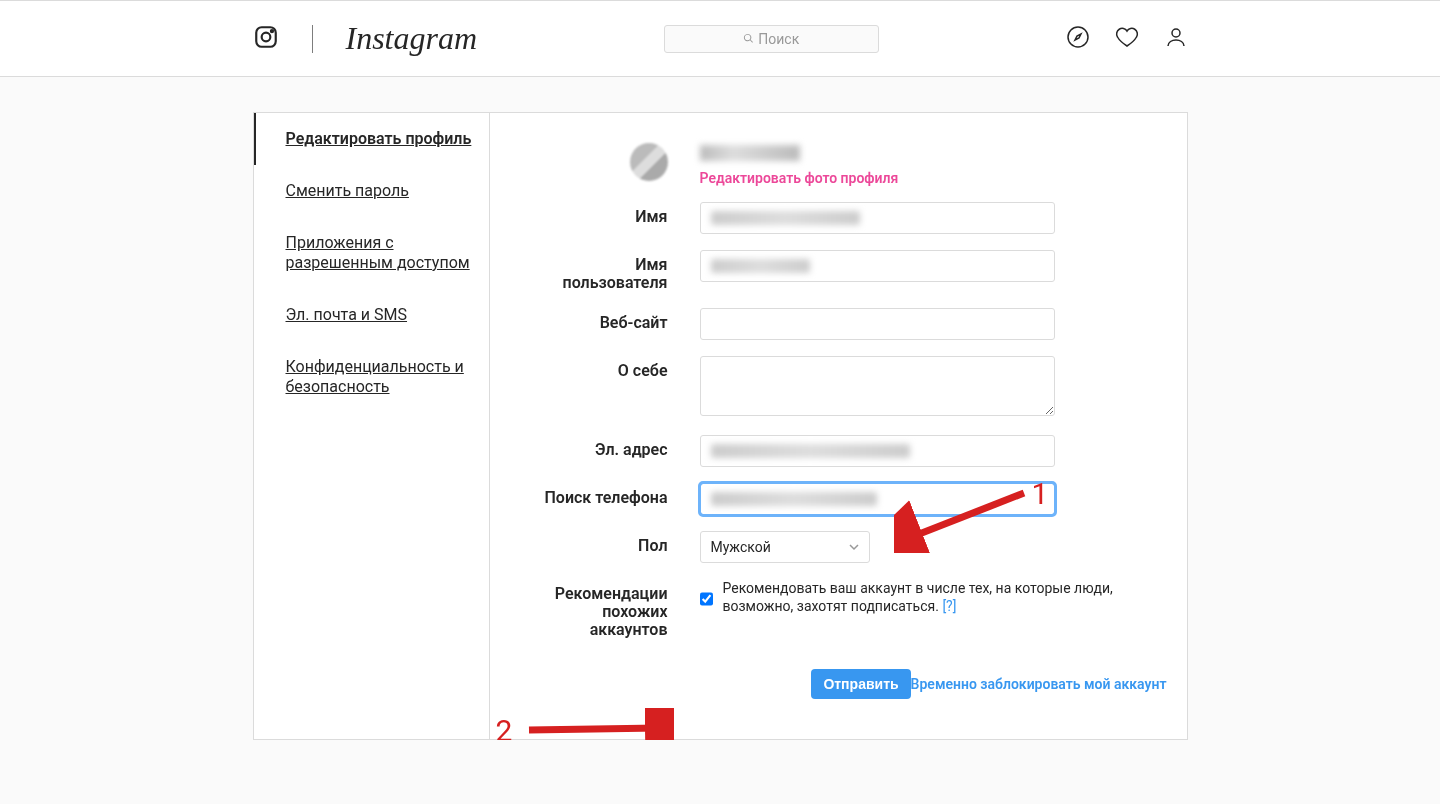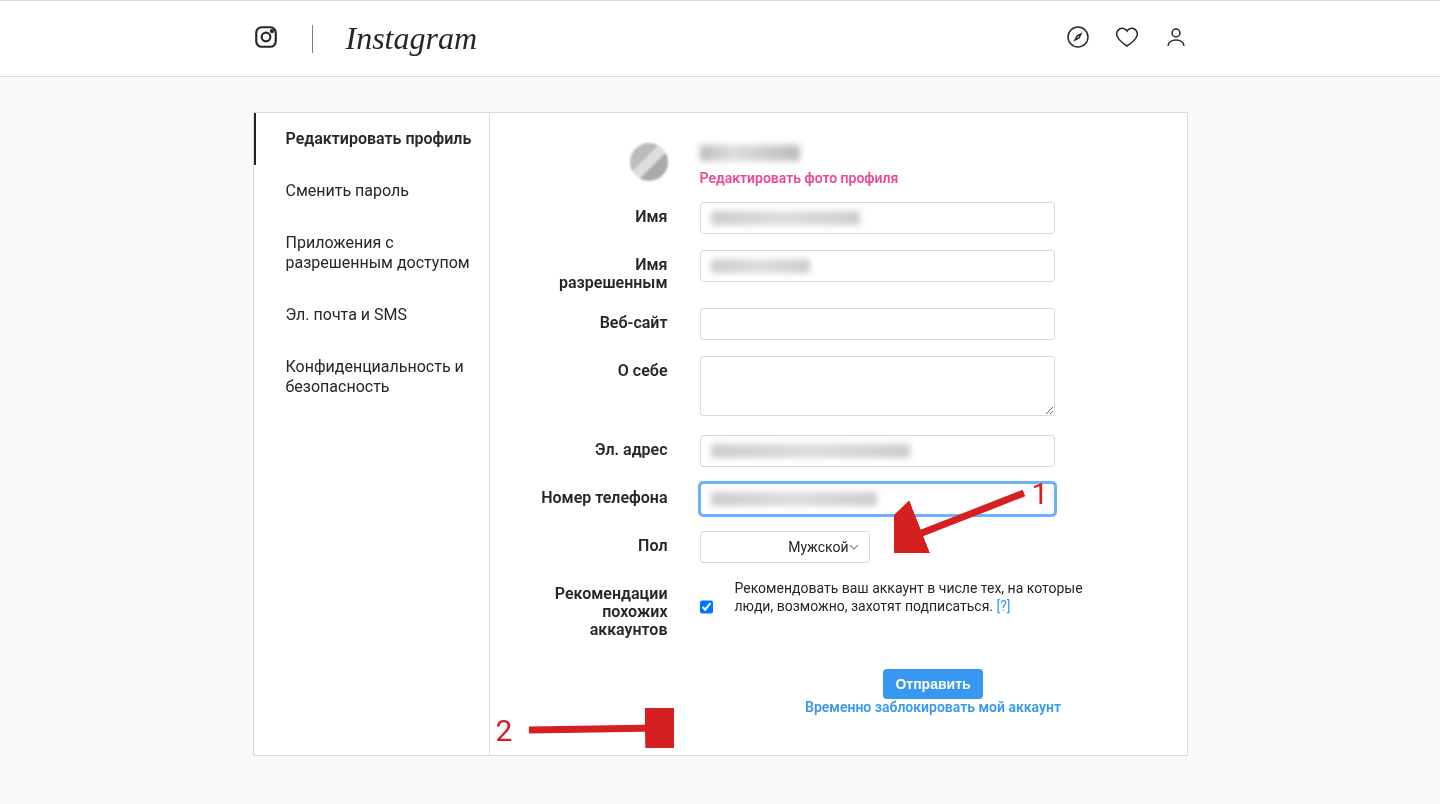--- a/index.html
+++ b/index.html
@@ -49,20 +49,21 @@
   .page {
     width: 935px;
     margin: 35px auto 0;
     background: #fff;
     border: 1px solid #dbdbdb;
     display: flex;
   }
   .sidebar {
     width: 236px;
     border-right: 1px solid #dbdbdb;
+    text-decoration: underline;
   }
   .side-item {
     display: block;
     padding: 16px 16px 16px 30px;
     font-size: 16px;
     line-height: 20px;
     color: #262626;
     cursor: pointer;
     border-left: 2px solid transparent;
   }
@@ -152,31 +153,31 @@
     position: relative;
     width: 170px;
   }
   .select-display {
     width: 100%; height: 32px;
     border: 1px solid #dbdbdb;
     border-radius: 3px;
     padding: 0 10px;
     display: flex;
     align-items: center;
-    justify-content: flex-end;
+    justify-content: space-between;
     cursor: pointer;
   }
   .select-display svg { width: 10px; height: 10px; }
 
-  .checkbox-row { display: flex; align-items: flex-end; gap: 22px; }
+  .checkbox-row { display: flex; align-items: center; gap: 10px; }
   .checkbox-row input[type=checkbox] { margin-top: 3px; width: 16px; height: 16px; }
   .checkbox-row label { font-size: 14px; line-height: 18px; }
   .help-link { color: #3897f0; }
 
-  .submit-row { display: flex; align-items: center; justify-content: flex-end; margin-top: 30px; padding-left: 170px; flex-direction: column; }
+  .submit-row { display: flex; align-items: center; justify-content: flex-end; margin-top: 30px; padding-left: 170px; }
   .submit-btn {
     background: #3897f0;
     color: #fff;
     border: none;
     border-radius: 4px;
     font-weight: 600;
     font-size: 14px;
     padding: 7px 12px;
     cursor: pointer;
   }
@@ -193,20 +194,28 @@
       <span class="camera-icon icon">
         <svg viewBox="0 0 24 24" fill="none" stroke="currentColor" stroke-width="2">
             <rect x="3" y="3" width="18" height="18" rx="5"></rect>
             <circle cx="12" cy="12" r="4"></circle>
             <circle cx="17.5" cy="6.5" r="1" fill="currentColor"></circle>
           </svg>
       </span>
       <span class="divider"></span>
       <span class="logo">Instagram</span>
     </div>
+    <div class="nav-center">
+      <div class="search">
+        <svg viewBox="0 0 24 24">
+            <path d="M10 2a8 8 0 105.3 14l5 5 1.4-1.4-5-5A8 8 0 0010 2zm0 2a6 6 0 110 12 6 6 0 010-12z"></path>
+          </svg>
+        <span>Поиск</span>
+      </div>
+    </div>
     <div class="nav-right">
       <span class="icon">
         <svg viewBox="0 0 24 24">
             <circle cx="12" cy="12" r="10"></circle>
             <path d="M15 9l-2 4-4 2 2-4 4-2z"></path>
           </svg>
       </span>
       <span class="icon">
         <svg viewBox="0 0 24 24">
             <path d="M12 21s-7-4.5-9.5-9A5.5 5.5 0 0112 6a5.5 5.5 0 019.5 6c-2.5 4.5-9.5 9-9.5 9z"></path>
@@ -246,21 +255,21 @@
     <div class="row">
       <div class="row-label">Имя</div>
       <div class="row-field">
         <div class="input-blur">
             <div class="blur-content" style="width:45%"></div>
           </div>
       </div>
     </div>
 
     <div class="row">
-      <div class="row-label">Имя разрешенным</div>
+      <div class="row-label">Имя пользователя</div>
       <div class="row-field">
         <div class="input-blur">
             <div class="blur-content" style="width:30%"></div>
           </div>
       </div>
     </div>
 
     <div class="row">
       <div class="row-label">Веб-сайт</div>
       <div class="row-field">
@@ -279,21 +288,21 @@
     <div class="row">
       <div class="row-label">Эл. адрес</div>
       <div class="row-field">
         <div class="input-blur">
             <div class="blur-content" style="width:60%"></div>
           </div>
       </div>
     </div>
 
     <div class="row">
-      <div class="row-label">Номер телефона</div>
+      <div class="row-label">Поиск телефона</div>
       <div class="row-field">
         <div class="input-blur focused">
             <div class="blur-content" style="width:50%"></div>
           </div>
       </div>
     </div>
 
     <div class="row">
       <div class="row-label">Пол</div>
       <div class="row-field">

